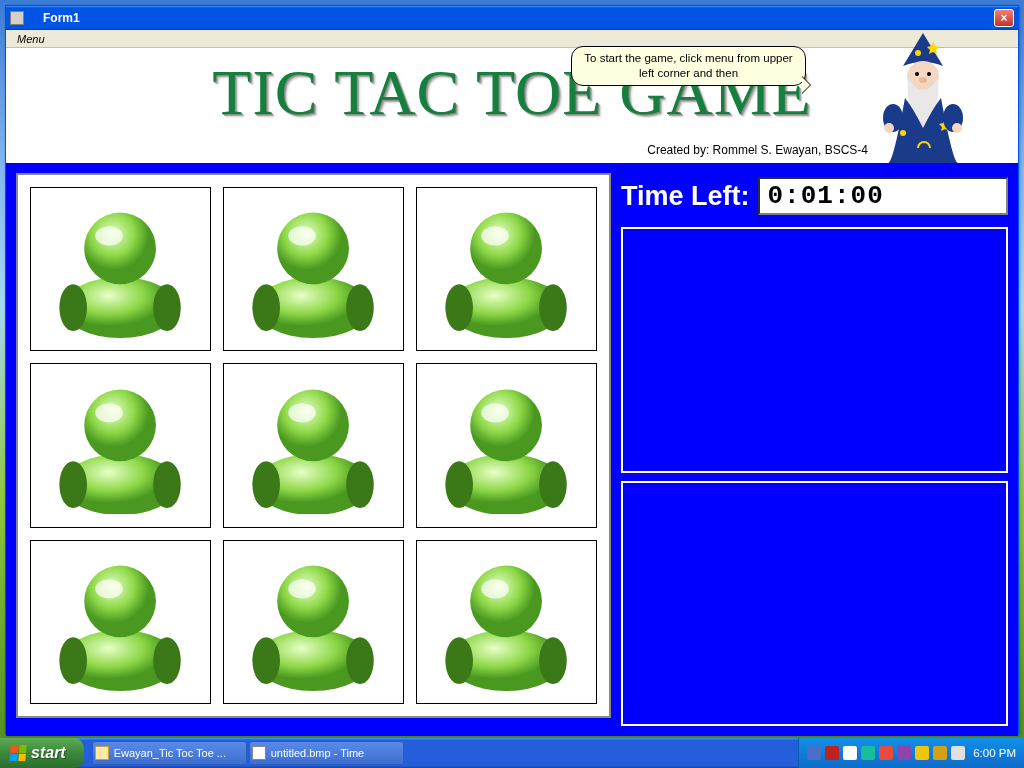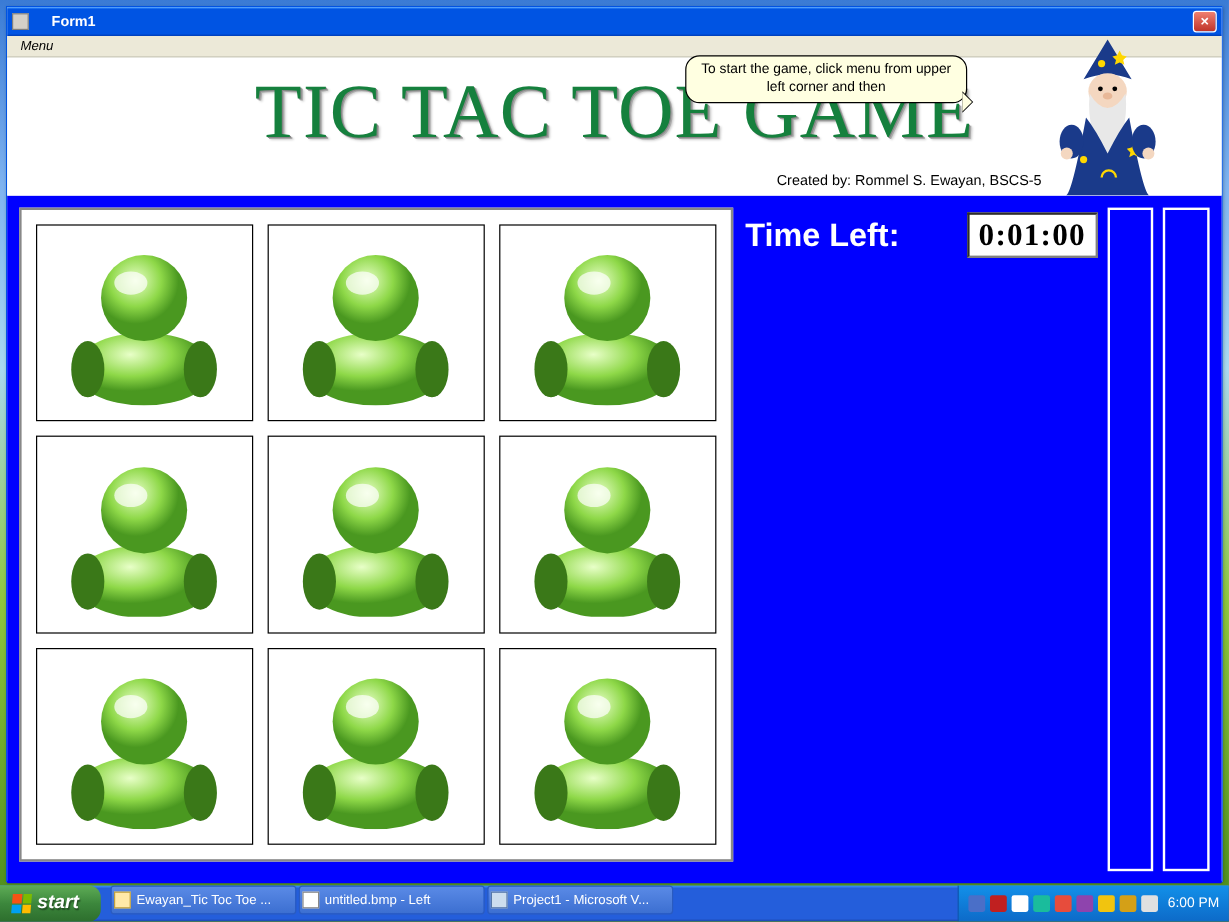--- a/index.html
+++ b/index.html
@@ -139,61 +139,61 @@
     border: 1px solid #000;
     background: #fff;
     display: flex;
     align-items: center;
     justify-content: center;
     cursor: pointer;
   }
   .side-panel {
     flex: 1;
     display: flex;
-    flex-direction: row;
+    flex-direction: column;
     gap: 8px;
   }
   .timer-row {
     display: flex;
     align-items: center;
     gap: 8px;
     height: 46px;
   }
   .timer-label {
     color: #fff;
     font-weight: bold;
     font-size: 27px;
     font-family: Arial, sans-serif;
   }
   .timer-value {
     flex: 1;
     background: #fff;
     border: 2px inset #808080;
     height: 38px;
-    font-family: Liberation Serif, serif;
+    font-family: Liberation Mono, monospace;
     font-size: 26px;
     font-weight: 900;
     padding: 0 8px;
     display: flex;
     align-items: center;
     letter-spacing: 1px;
-    margin-left: 48px;
   }
   .infobox {
     flex: 1;
     border: 2px solid #fff;
     background: #0000ff;
   }
   
   .taskbar {
     position: absolute;
     left: 0; bottom: 0;
     width: 1024px; height: 30px;
     background: linear-gradient(to bottom, #3a95ff 0%, #245edb 8%, #245edb 92%, #1941a5 100%);
     display: flex;
+    align-items: center;
     font-size: 11px;
     color: #fff;
   }
   .start-btn {
     height: 30px;
     padding: 0 18px 0 10px;
     background: linear-gradient(to bottom, #5eac56 0%, #3c873c 50%, #2d6e2d 100%);
     border-radius: 0 10px 10px 0;
     display: flex;
     align-items: center;
@@ -262,21 +262,21 @@
       <div class="close-btn">×</div>
     </div>
 
     <div class="menubar">
       <div class="menu-item">Menu</div>
     </div>
 
     <div class="header-area">
       <div class="tooltip">To start the game, click menu from upper left corner and then</div>
       <div class="game-title">TIC TAC TOE GAME</div>
-      <div class="credit">Created by: Rommel S. Ewayan, BSCS-5</div>
+      <div class="credit">Created by: Rommel S. Ewayan, BSCS-4</div>
       <div class="wizard">
         <svg viewBox="0 0 100 135">
 
           <path d="M50 5 L70 38 Q50 30 30 38 Z" fill="#1a3a8a"></path>
           <circle cx="45" cy="25" r="3" fill="#ffd700"></circle>
           <path d="M58 18 l2 -4 l2 4 l4 1 l-3 3 l1 4 l-4 -2 l-4 2 l1 -4 l-3 -3 z" fill="#ffd700"></path>
 
           <ellipse cx="50" cy="48" rx="16" ry="15" fill="#f4d7c0"></ellipse>
           <circle cx="44" cy="46" r="2" fill="#000"></circle>
           <circle cx="56" cy="46" r="2" fill="#000"></circle>
@@ -410,25 +410,21 @@
         </div>
       <span>start</span>
     </div>
     <div class="task-buttons">
       <div class="task-btn">
         <div class="tb-icon"></div>
         <span>Ewayan_Tic Toc Toe ...</span>
       </div>
       <div class="task-btn">
         <div class="tb-icon" style="background:#fff;border-color:#888"></div>
-        <span>untitled.bmp - Left</span>
-      </div>
-      <div class="task-btn">
-        <div class="tb-icon" style="background:#cde;border-color:#5577aa"></div>
-        <span>Project1 - Microsoft V...</span>
+        <span>untitled.bmp - Time</span>
       </div>
     </div>
     <div class="tray">
       <div class="tray-icon" style="background:#4a6fc8"></div>
       <div class="tray-icon" style="background:#c02020"></div>
       <div class="tray-icon" style="background:#ffffff"></div>
       <div class="tray-icon" style="background:#1abc9c"></div>
       <div class="tray-icon" style="background:#e74c3c"></div>
       <div class="tray-icon" style="background:#8e44ad"></div>
       <div class="tray-icon" style="background:#f1c40f"></div>

